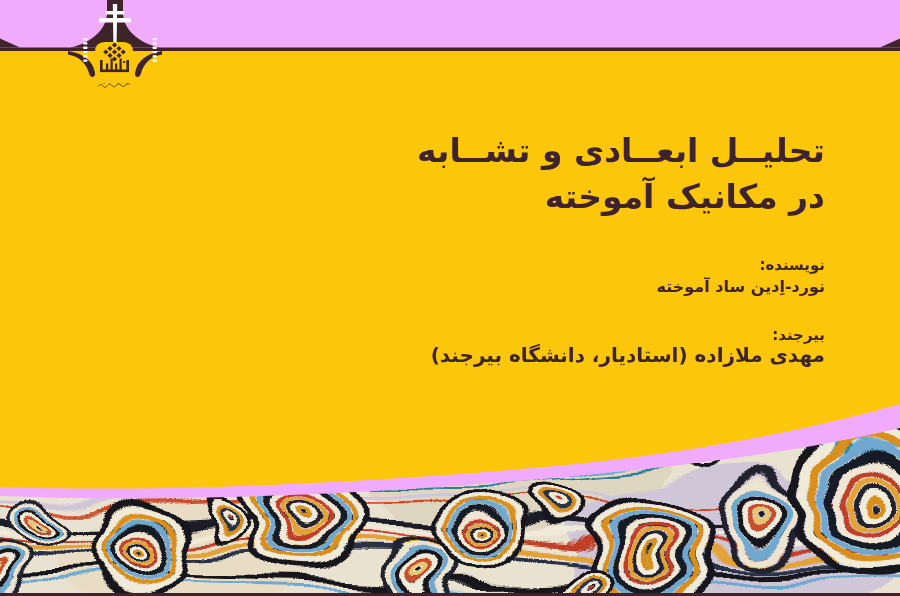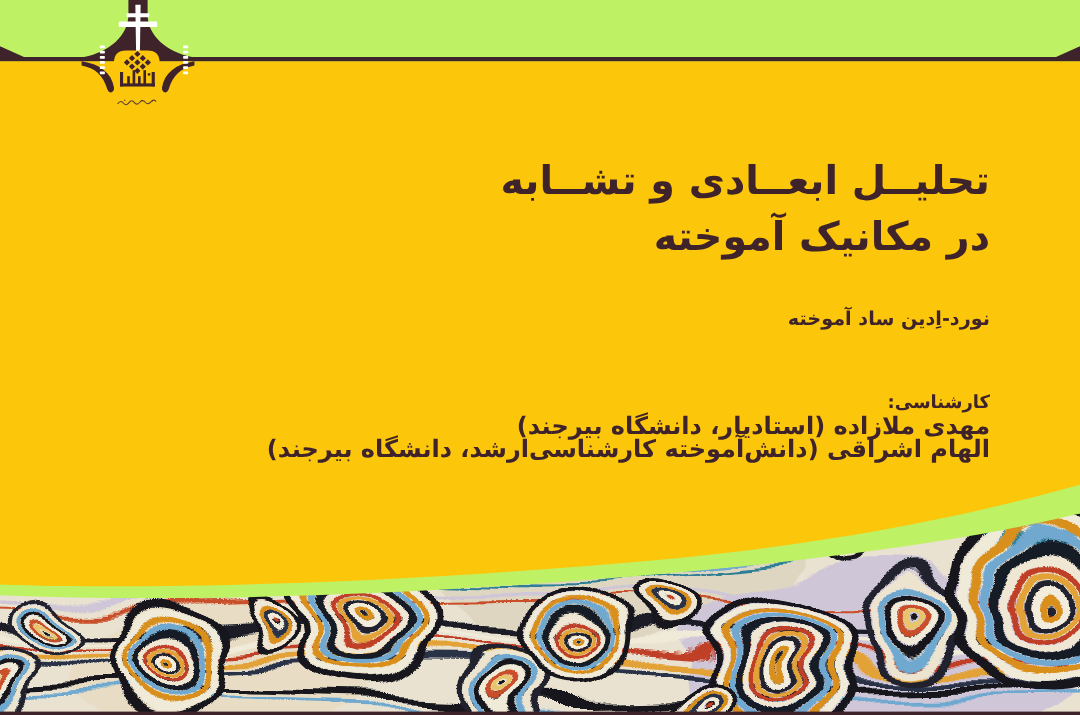--- a/index.html
+++ b/index.html
@@ -1,17 +1,17 @@
 <!DOCTYPE html>
 <html lang="fa" style="--maroon: #3f232b; --yellow: #fcc60b; --white: #ffffff;"><head>
 <meta charset="utf-8">
 <style>
   html,body{margin:0;padding:0;background:#fff;}
   .cover{
-    position:relative;width:900px;height:596px;overflow:hidden;background:#bef264;
+    position:relative;width:900px;height:596px;overflow:hidden;background:#f0abfc;
     font-family:"DejaVu Sans",sans-serif;
   }
   .art{position:absolute;top:0;left:0;width:900px;height:596px;display:block;}
   .txt{position:absolute;right:75px;direction:rtl;text-align:right;color:var(--maroon,#3f232b);font-weight:bold;white-space:nowrap;}
   .title-block{top:128px;}
   .title-line{font-size:33px;line-height:46px;letter-spacing:0;}
   .author-block{top:255px;}
   .author-label{font-size:15px;line-height:21px;}
   .author-name{font-size:16px;line-height:21px;}
   .translators-block{top:325px;}
@@ -170,22 +170,22 @@
 
     <rect x="0" y="593" width="900" height="3" style="fill:var(--maroon,#3f232b)"></rect>
   </svg>
 
   <div class="txt title-block">
     <div class="title-line">تحلیــل ابعــادی و تشــابه</div>
     <div class="title-line">در مکانیک آموخته</div>
   </div>
 
   <div class="txt author-block">
+    <div class="author-label">نویسنده:</div>
     <div class="author-name">نورد-اِدین ساد آموخته</div>
   </div>
 
   <div class="txt translators-block">
-    <div class="t-label">کارشناسی:</div>
+    <div class="t-label">بیرجند:</div>
     <div class="t-line">مهدی ملازاده (استادیار، دانشگاه بیرجند)</div>
-    <div class="t-line">الهام اشراقی (دانش‌آموخته کارشناسی‌ارشد، دانشگاه بیرجند)</div>
   </div>
 
 </div>
 
 </body></html>

